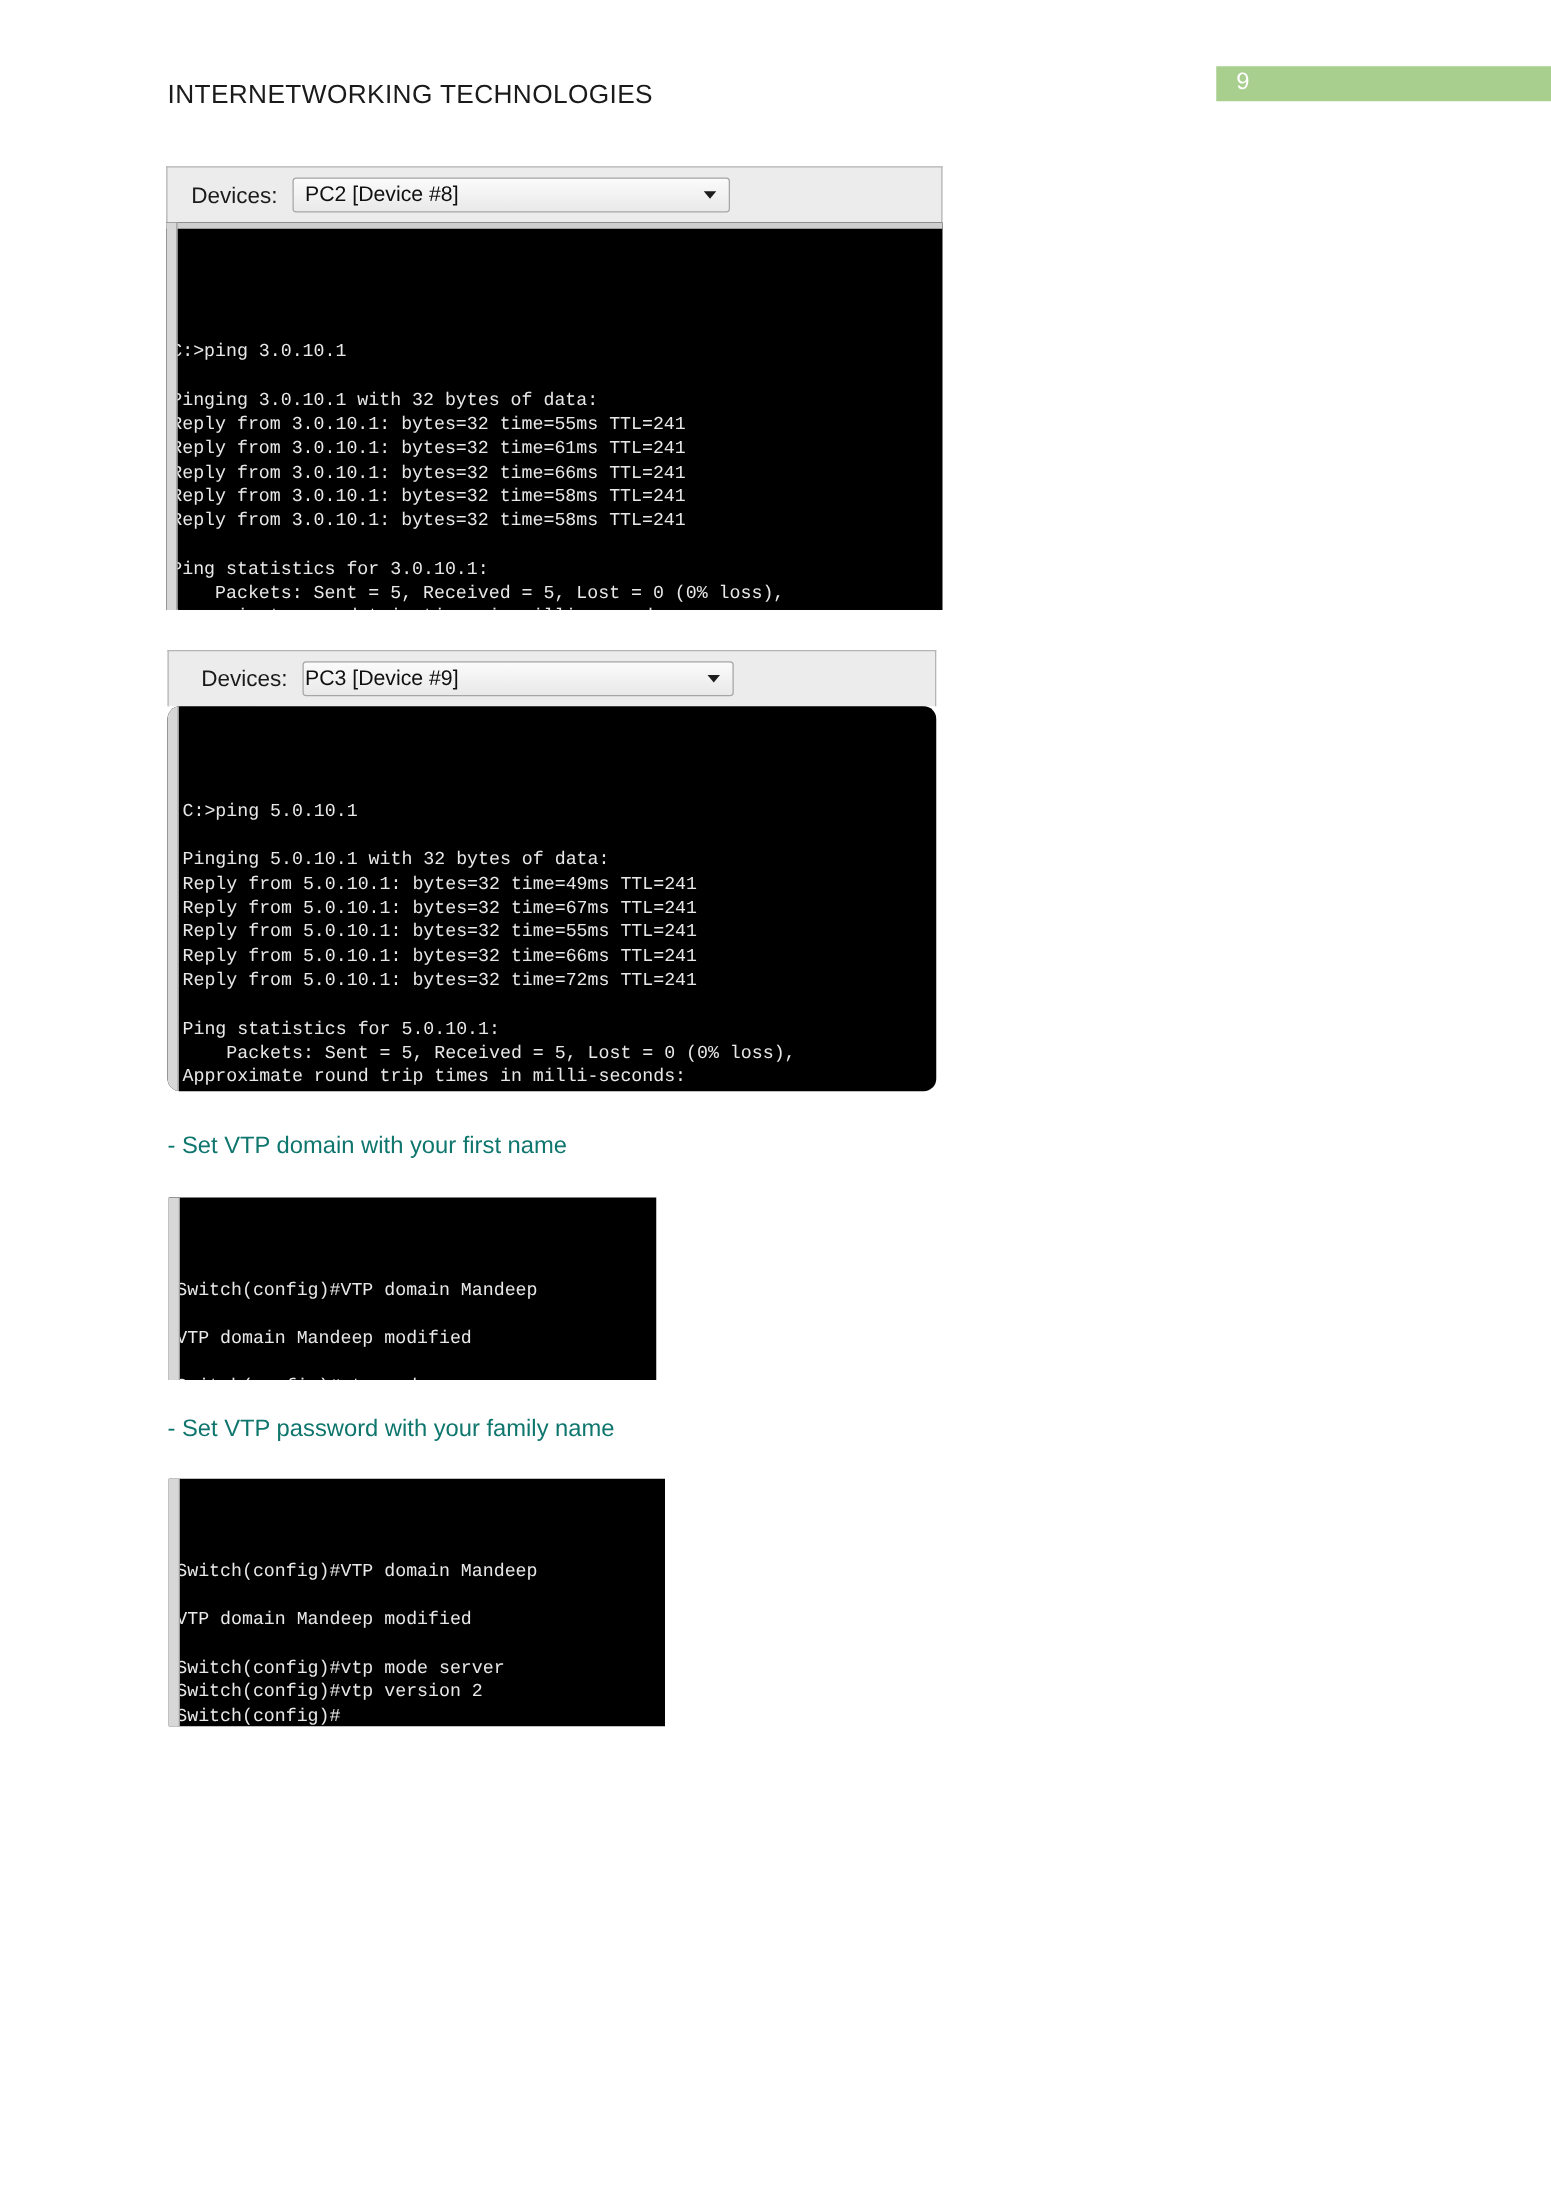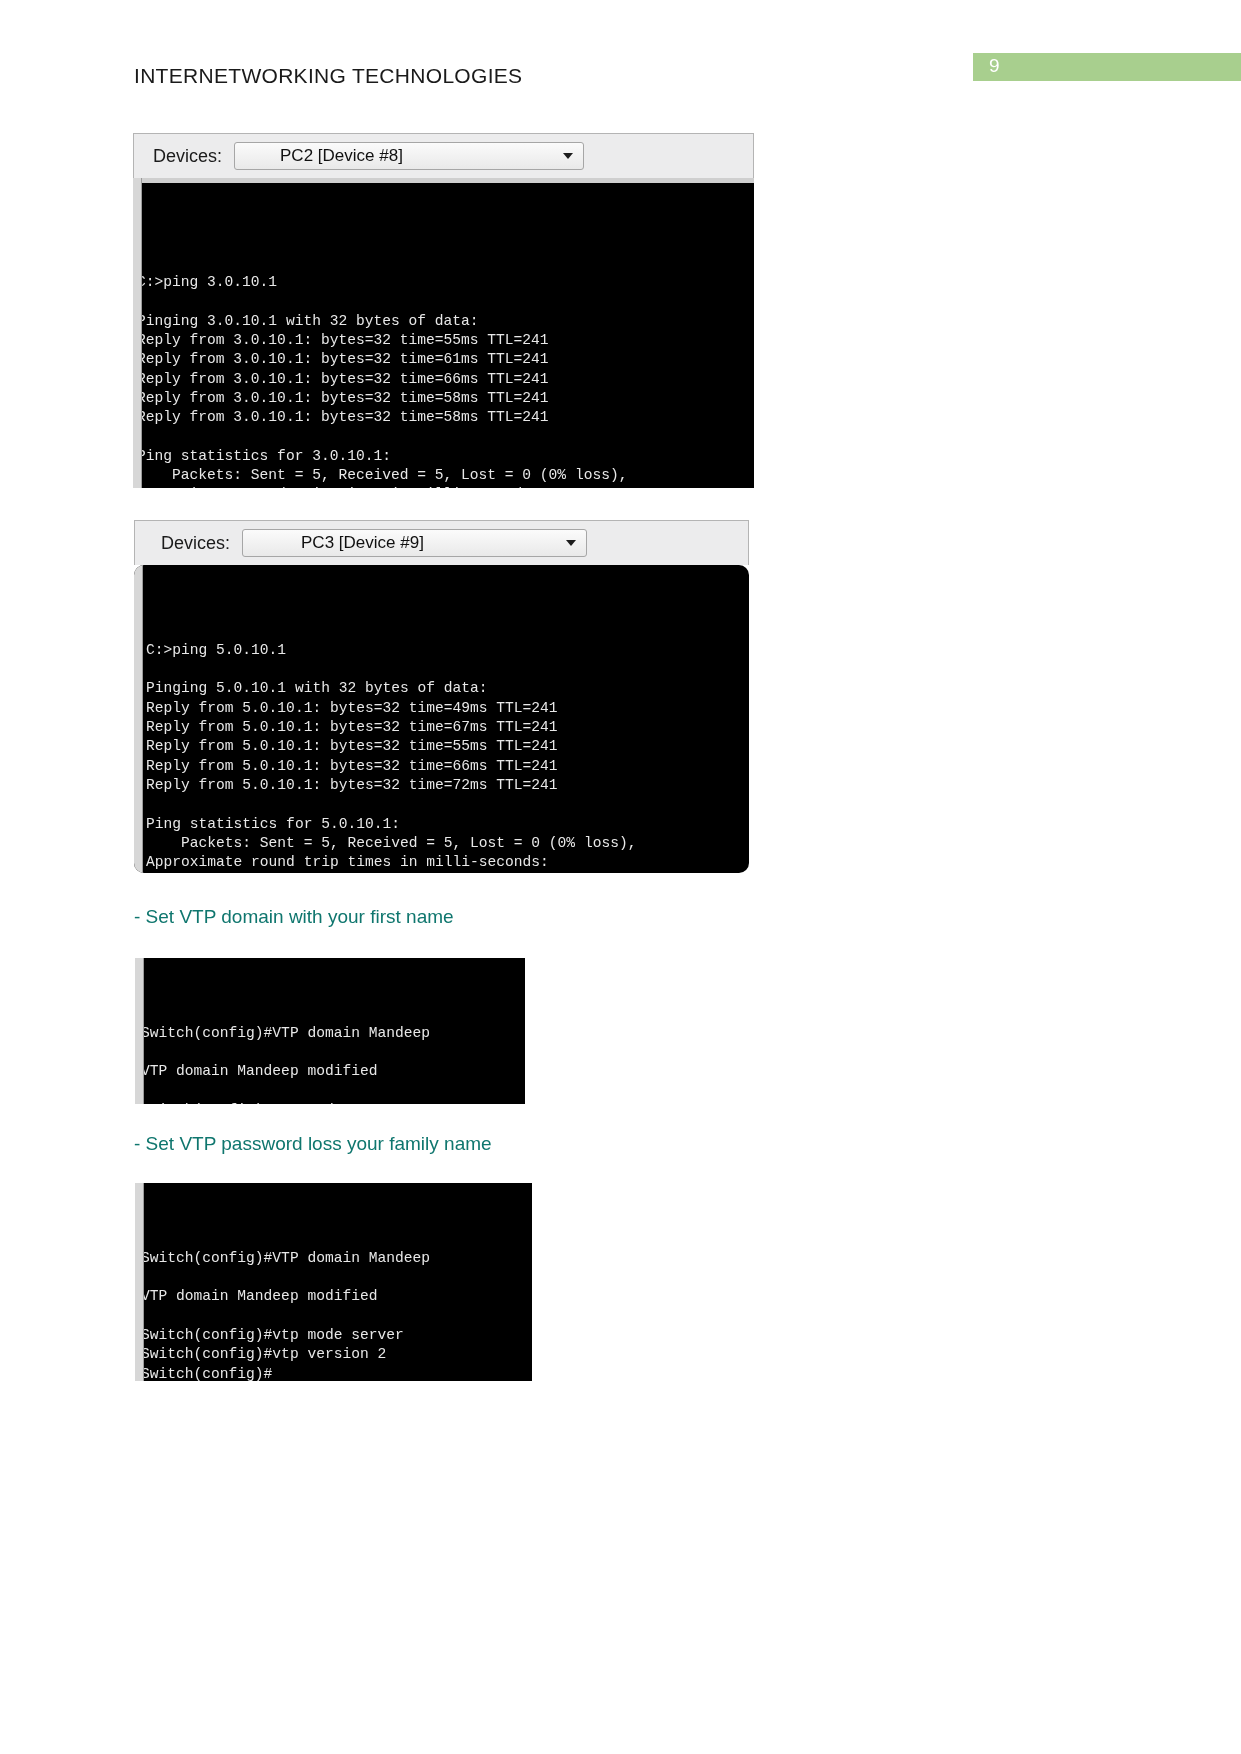--- a/index.html
+++ b/index.html
@@ -77,21 +77,20 @@
     align-items: center;
     justify-content: space-between;
     box-sizing: border-box;
     position: relative;
   }
   .devices-select-value {
     font-family: "Liberation Sans", sans-serif;
     color: #101010;
     white-space: nowrap;
     overflow: hidden;
-    margin-left: 36px;
   }
   .caret {
     width: 0;
     height: 0;
     border-left: 5px solid transparent;
     border-right: 5px solid transparent;
     border-top: 6px solid #1d1d1d;
     margin-right: 10px;
     flex: 0 0 auto;
   }
@@ -142,21 +141,21 @@
   #shot-ping-pc2 .devices-select-value { font-size: 17px; }
   #shot-ping-pc2 .terminal {
     width: 621px; height: 310px; position: relative;
     padding: 18px 0 0 2px; font-size: 14.6px; line-height: 19.3px;
   }
   #shot-ping-pc2 .terminal .inner { padding-left: 2px; }
 
   #shot-ping-pc3 { left: 134px; top: 520px; width: 615px; }
   #shot-ping-pc3 .devices-bar { width: 615px; height: 45px; padding-left: 26px; }
   #shot-ping-pc3 .devices-label { font-size: 18px; margin-right: 12px; }
-  #shot-ping-pc3 .devices-select { width: 345px; height: 28px; padding-left: 22px; }
+  #shot-ping-pc3 .devices-select { width: 345px; height: 28px; padding-left: 1px; }
   #shot-ping-pc3 .devices-select-value { font-size: 17px; }
   #shot-ping-pc3 .terminal {
     width: 615px; height: 308px; position: relative;
     padding: 18px 0 0 12px; font-size: 14.6px; line-height: 19.3px; border-radius: 10px;
   }
 
   #shot-vtp-domain { left: 135px; top: 958px; width: 390px; }
   #shot-vtp-domain .terminal {
     width: 390px; height: 146px; position: relative;
     padding: 8px 0 0 6px; font-size: 14.6px; line-height: 19.3px;
@@ -246,21 +245,21 @@
     <div class="inner">Switch(config)#VTP domain Mandeep
 
 VTP domain Mandeep modified
 
 Switch(config)#vtp mode server
 Switch(config)#vtp version 2
 Switch(config)#</div>
   </div>
 </div>
 
-<div class="body-text" id="text-vtp-password">- Set VTP password loss your family name</div>
+<div class="body-text" id="text-vtp-password">- Set VTP password with your family name</div>
 
 <div class="shot" id="shot-vtp-password">
   <div class="terminal">
     <span class="gutter"></span>
     <div class="inner">Switch(config)#VTP domain Mandeep
 
 VTP domain Mandeep modified
 
 Switch(config)#vtp mode server
 Switch(config)#vtp version 2

